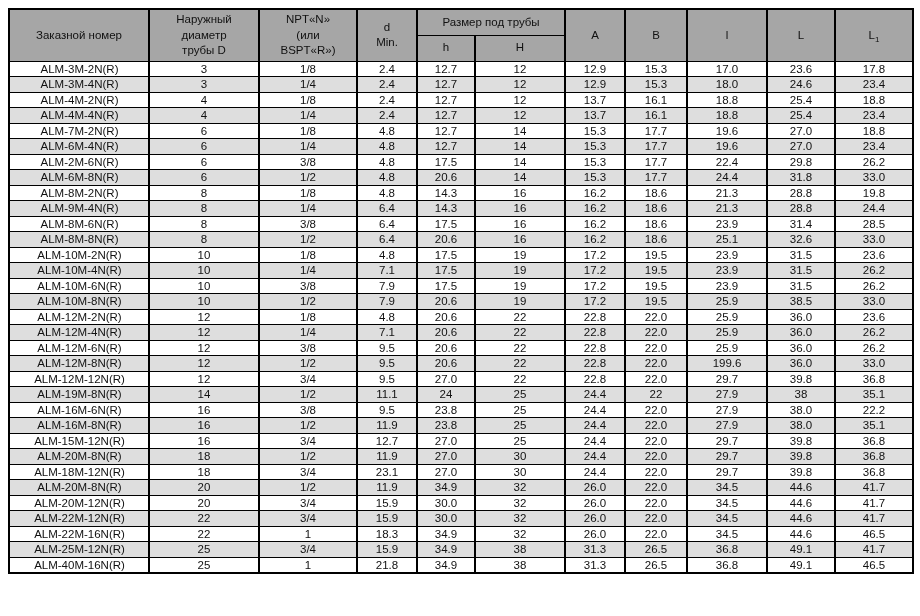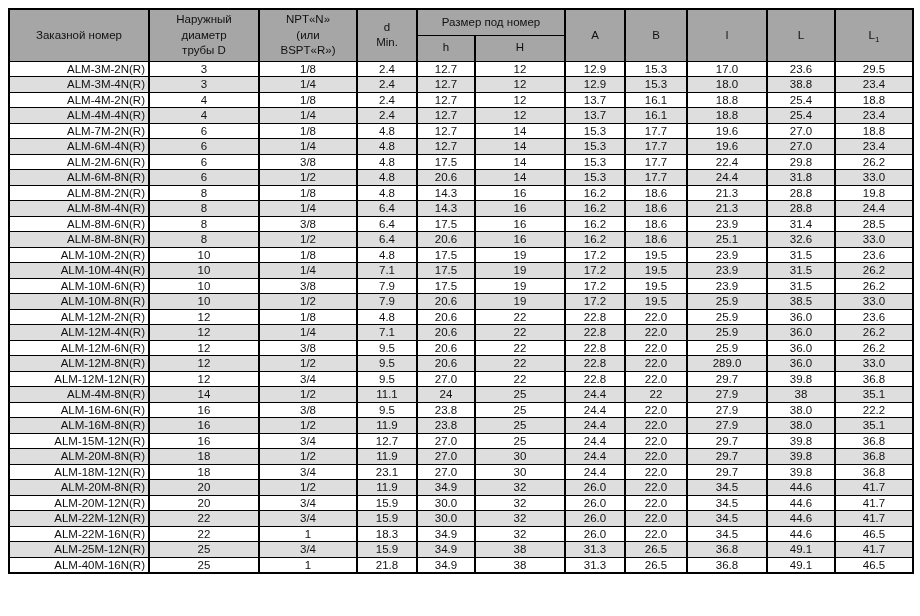--- a/index.html
+++ b/index.html
@@ -50,21 +50,21 @@
     vertical-align: middle;
     height: 15.5px;
     line-height: 14px;
     padding: 0 3px;
     background: #ffffff;
   }
   .spec-table tbody tr:nth-child(even) td {
     background: #dedede;
   }
   .spec-table tbody td.col-order {
-    text-align: right;
+    text-align: center;
     padding-left: 4px;
   }
   .spec-table sub {
     font-size: 8px;
     line-height: 0;
   }
 </style>
 </head>
 <body>
 
@@ -87,21 +87,21 @@
       <tr>
         <th rowspan="2">Заказной номер</th>
         <th rowspan="2">Наружный
 диаметр
 трубы D</th>
         <th rowspan="2">NPT«N»
 (или
 BSPT«R»)</th>
         <th rowspan="2">d
 Min.</th>
-        <th colspan="2">Размер под номер</th>
+        <th colspan="2">Размер под трубы</th>
         <th rowspan="2">A</th>
         <th rowspan="2">B</th>
         <th rowspan="2">l</th>
         <th rowspan="2">L</th>
         <th rowspan="2"><span>L</span><sub>1</sub></th>
       </tr>
       <tr class="sub-row">
         <th>h</th>
         <th>H</th>
       </tr>
@@ -111,33 +111,33 @@
           <td class="col-order">ALM-3M-2N(R)</td>
           <td>3</td>
           <td>1/8</td>
           <td>2.4</td>
           <td>12.7</td>
           <td>12</td>
           <td>12.9</td>
           <td>15.3</td>
           <td>17.0</td>
           <td>23.6</td>
-          <td>29.5</td>
+          <td>17.8</td>
         </tr>
         <tr>
           <td class="col-order">ALM-3M-4N(R)</td>
           <td>3</td>
           <td>1/4</td>
           <td>2.4</td>
           <td>12.7</td>
           <td>12</td>
           <td>12.9</td>
           <td>15.3</td>
           <td>18.0</td>
-          <td>38.8</td>
+          <td>24.6</td>
           <td>23.4</td>
         </tr>
         <tr>
           <td class="col-order">ALM-4M-2N(R)</td>
           <td>4</td>
           <td>1/8</td>
           <td>2.4</td>
           <td>12.7</td>
           <td>12</td>
           <td>13.7</td>
@@ -218,21 +218,21 @@
           <td>4.8</td>
           <td>14.3</td>
           <td>16</td>
           <td>16.2</td>
           <td>18.6</td>
           <td>21.3</td>
           <td>28.8</td>
           <td>19.8</td>
         </tr>
         <tr>
-          <td class="col-order">ALM-8M-4N(R)</td>
+          <td class="col-order">ALM-9M-4N(R)</td>
           <td>8</td>
           <td>1/4</td>
           <td>6.4</td>
           <td>14.3</td>
           <td>16</td>
           <td>16.2</td>
           <td>18.6</td>
           <td>21.3</td>
           <td>28.8</td>
           <td>24.4</td>
@@ -356,39 +356,39 @@
         </tr>
         <tr>
           <td class="col-order">ALM-12M-8N(R)</td>
           <td>12</td>
           <td>1/2</td>
           <td>9.5</td>
           <td>20.6</td>
           <td>22</td>
           <td>22.8</td>
           <td>22.0</td>
-          <td>289.0</td>
+          <td>199.6</td>
           <td>36.0</td>
           <td>33.0</td>
         </tr>
         <tr>
           <td class="col-order">ALM-12M-12N(R)</td>
           <td>12</td>
           <td>3/4</td>
           <td>9.5</td>
           <td>27.0</td>
           <td>22</td>
           <td>22.8</td>
           <td>22.0</td>
           <td>29.7</td>
           <td>39.8</td>
           <td>36.8</td>
         </tr>
         <tr>
-          <td class="col-order">ALM-4M-8N(R)</td>
+          <td class="col-order">ALM-19M-8N(R)</td>
           <td>14</td>
           <td>1/2</td>
           <td>11.1</td>
           <td>24</td>
           <td>25</td>
           <td>24.4</td>
           <td>22</td>
           <td>27.9</td>
           <td>38</td>
           <td>35.1</td>

